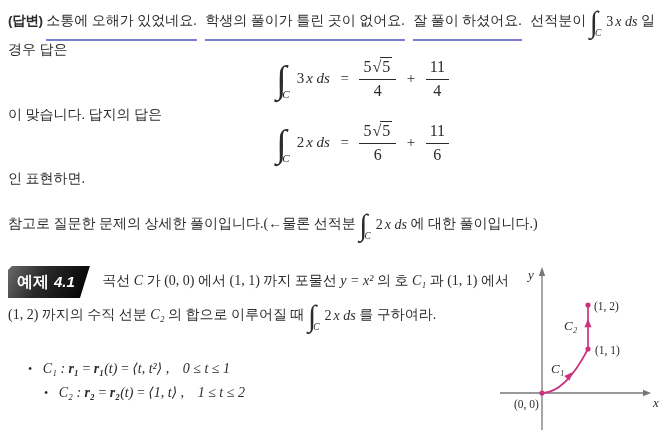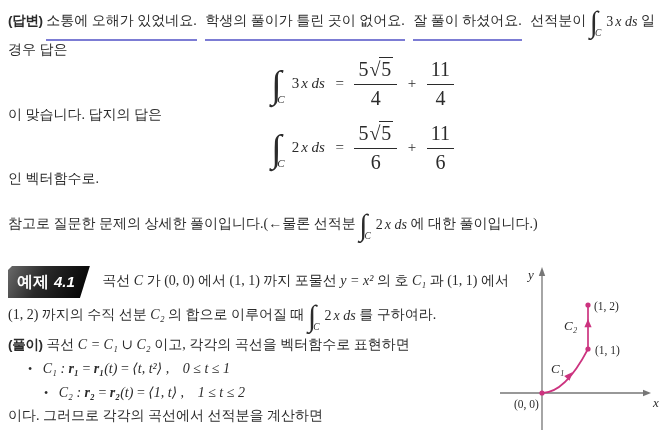--- a/index.html
+++ b/index.html
@@ -27,21 +27,21 @@
   .int .icoef { vertical-align:middle; margin-left:2px; }
   .int .ivars { vertical-align:middle; font-style:italic; margin-left:2px; }
   .int.big .isign { font-size:38px; }
   .int.big .isub  { font-size:11px; top:15px; left:-4px; }
   .int.big .icoef { font-size:15px; margin-left:3px; }
   .int.big .ivars { font-size:15px; }
 
   
   .disp { position:absolute; left:0; width:669px; text-align:center;margin-left:28px; }
   .disp .mrel { vertical-align:middle; font-size:15px; margin:0 7px; }
-  .frac { display:inline-block; vertical-align:middle; text-align:center; font-size:20px; line-height:1.15; }
+  .frac { display:inline-block; vertical-align:middle; text-align:center; font-size:16px; line-height:1.15; }
   .frac .num { display:block; padding:1px 4px 3px; border-bottom:1px solid #2b2b2b; }
   .frac .den { display:block; padding-top:2px; }
   .sqrtsign { margin:0 -1px 0 1px; }
   .radicand { border-top:1.2px solid #2b2b2b; padding:0 2px; }
 
   
   .badge {
     display:inline-block; vertical-align:middle; margin-right:9px;
     background:linear-gradient(115deg,#6a6a6a 0%,#2a2a2a 40%,#000000 100%);
     color:#ffffff; padding:2px 15px 3px 9px;
@@ -92,21 +92,21 @@
   <div class="abs" style="left:8px; top:106px;">이 맞습니다. 답지의 답은</div>
 
   <div class="disp" style="top:121px;">
     <span class="int big"><span class="isign">∫</span><span class="isub">C</span><span class="icoef">2</span><span class="ivars">x ds</span></span>
     <span class="mrel">=</span>
     <span class="frac"><span class="num"><span>5</span><span class="sqrtsign">√</span><span class="radicand">5</span></span><span class="den">6</span></span>
     <span class="mrel">+</span>
     <span class="frac"><span class="num">11</span><span class="den">6</span></span>
   </div>
 
-  <div class="abs" style="left:8px; top:170px;">인 벡터함수로.</div>
+  <div class="abs" style="left:8px; top:170px;">인 표현하면.</div>
 
   <div class="abs" style="left:8px; top:203px; line-height:42px;">
     <span>참고로 질문한 문제의 상세한 풀이입니다.(←물론 선적분</span>
     <span class="int"><span class="isign">∫</span><span class="isub">C</span><span class="icoef">2</span><span class="ivars">x ds</span></span>
     <span>에 대한 풀이입니다.)</span>
   </div>
 
   <div class="abs" style="left:8px; top:266px; line-height:26px;">
     <span class="badge"><span class="blbl">예제</span><span class="bnum">4.1</span></span>
     <span>곡선</span>
@@ -126,26 +126,20 @@
 
   <div class="abs" style="left:8px; top:294px; line-height:42px;">
     <span>(1, 2)</span>
     <span>까지의 수직 선분</span>
     <span class="it">C₂</span>
     <span>의 합으로 이루어질 때</span>
     <span class="int"><span class="isign">∫</span><span class="isub">C</span><span class="icoef">2</span><span class="ivars">x ds</span></span>
     <span>를 구하여라.</span>
   </div>
 
-  <div class="abs" style="left:8px; top:336px;">
-    <span class="blabel">(풀이)</span>
-    <span>곡선</span>
-    <span class="it">C = C₁ ∪ C₂</span>
-    <span>이고, 각각의 곡선을 벡터함수로 표현하면</span>
-  </div>
 
   <div class="abs" style="left:28px; top:360px;">
     <span class="bdot">•</span>
     <span class="it">C₁ :</span>
     <span class="bi">r₁</span>
     <span>=</span>
     <span><span class="bi">r₁</span><span class="it">(t)</span></span>
     <span>=</span>
     <span class="it">⟨t, t²⟩ ,</span>
     <span class="range">0 ≤ t ≤ 1</span>
@@ -155,21 +149,20 @@
     <span class="bdot">•</span>
     <span class="it">C₂ :</span>
     <span class="bi">r₂</span>
     <span>=</span>
     <span><span class="bi">r₂</span><span class="it">(t)</span></span>
     <span>=</span>
     <span class="it">⟨1, t⟩ ,</span>
     <span class="range">1 ≤ t ≤ 2</span>
   </div>
 
-  <div class="abs" style="left:8px; top:407px;">이다. 그러므로 각각의 곡선에서 선적분을 계산하면</div>
 
   <svg class="abs" style="left:498px; top:265px;" width="171" height="167" viewBox="0 0 171 167">
     <line class="axis" x1="44" y1="10" x2="44" y2="165"></line>
     <polygon class="axishead" points="44,2 40.8,11 47.2,11"></polygon>
     <line class="axis" x1="2" y1="128" x2="147" y2="128"></line>
     <polygon class="axishead" points="153,128 145,124.8 145,131.2"></polygon>
     <path class="curve" d="M44,128 Q67,128 90,84"></path>
     <line class="curve" x1="90" y1="84" x2="90" y2="40"></line>
     <path class="curvefill" d="M5,0 L-3.2,-3.6 L-3.2,3.6 Z" transform="translate(71,111) rotate(-49)"></path>
     <path class="curvefill" d="M5,0 L-3.2,-3.6 L-3.2,3.6 Z" transform="translate(90,59) rotate(-90)"></path>

